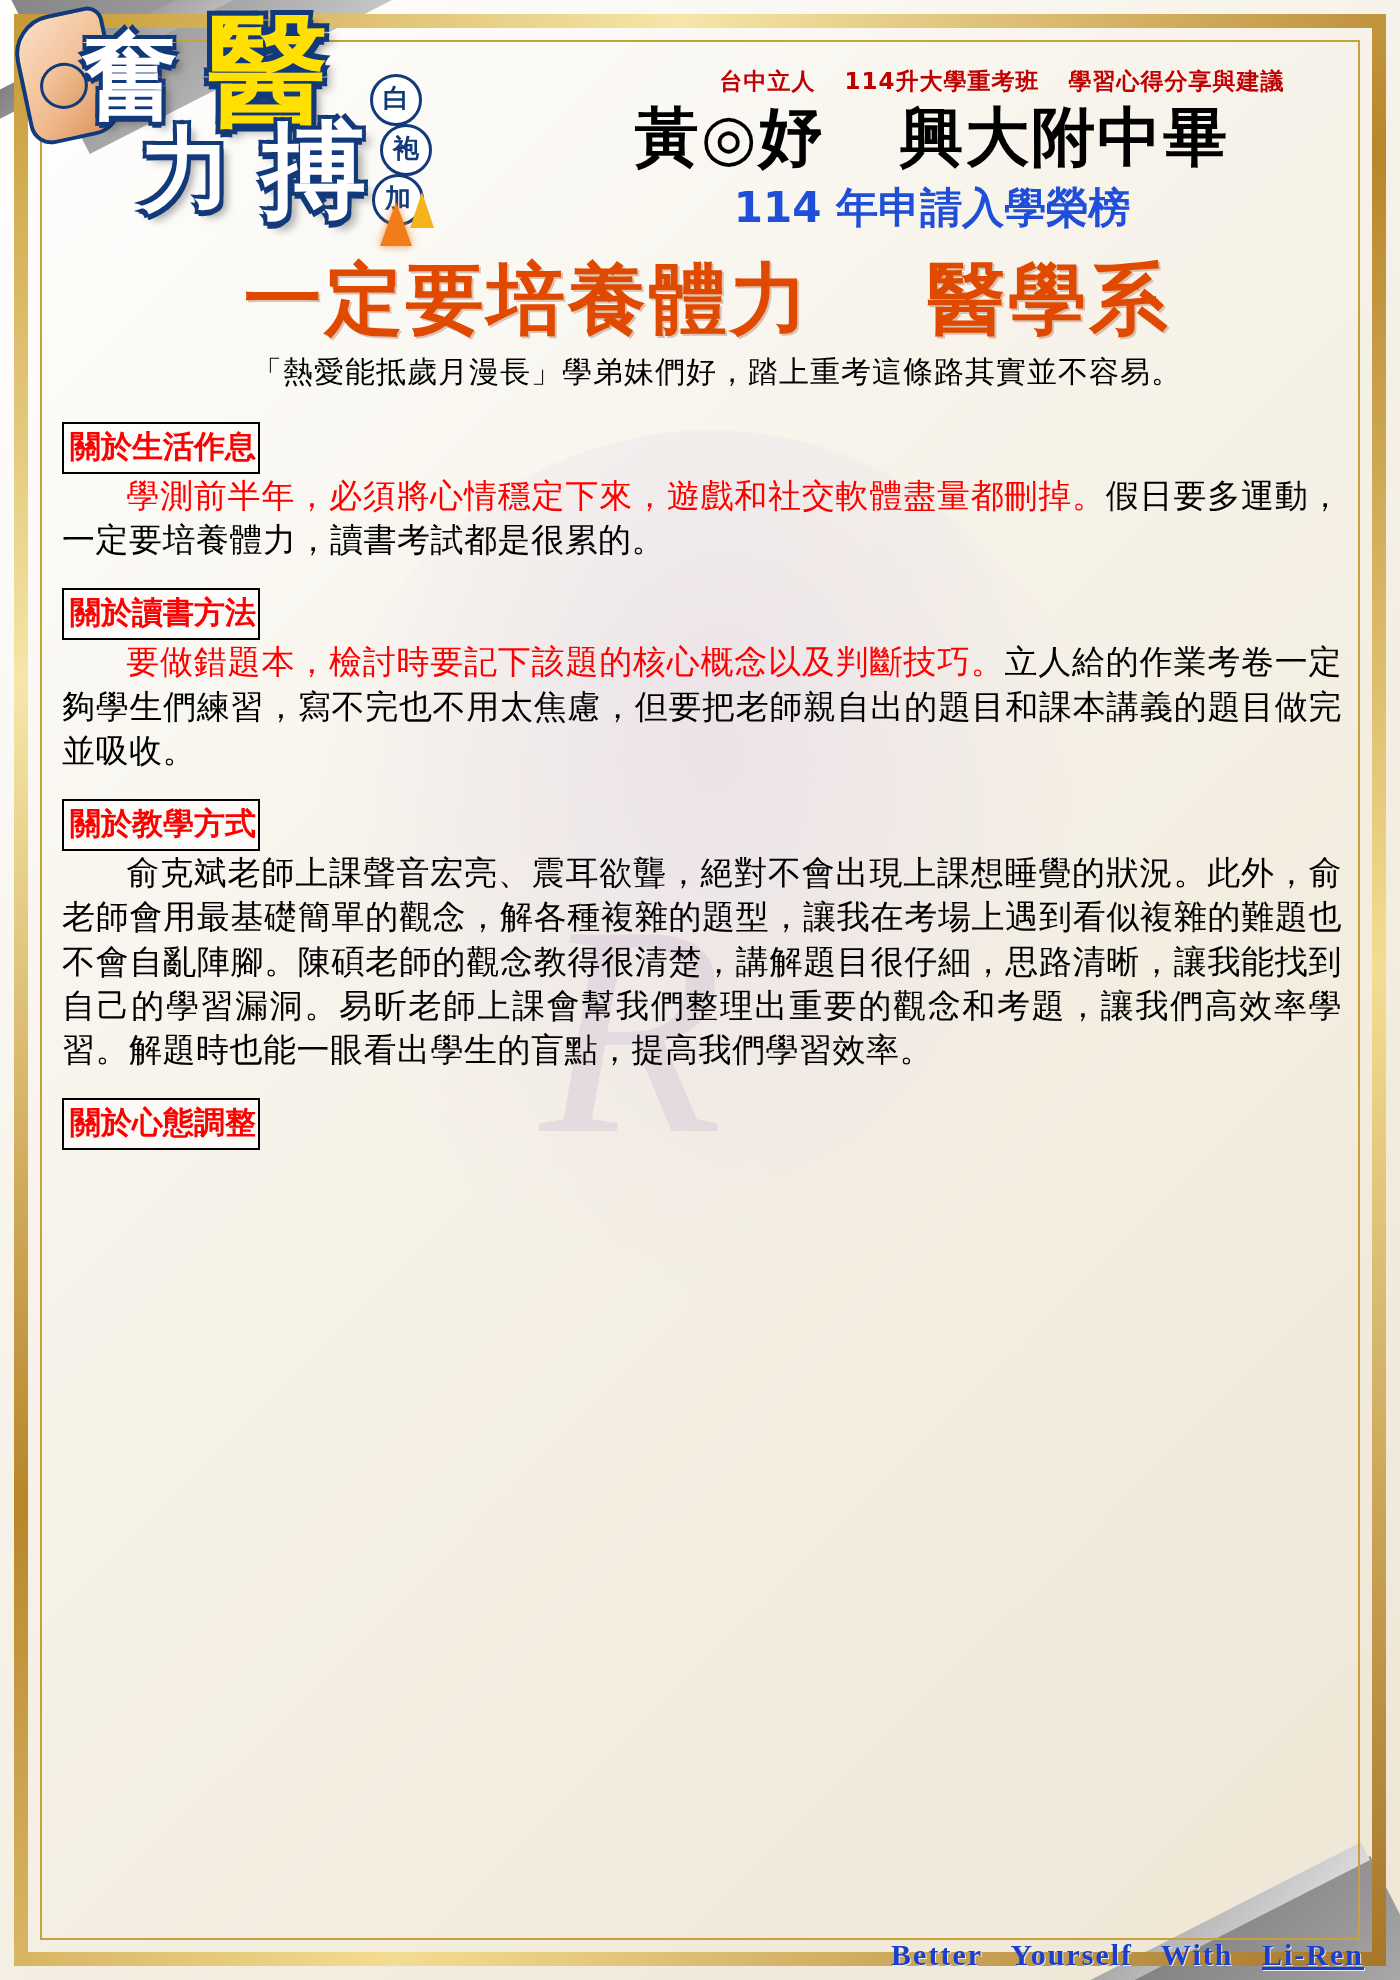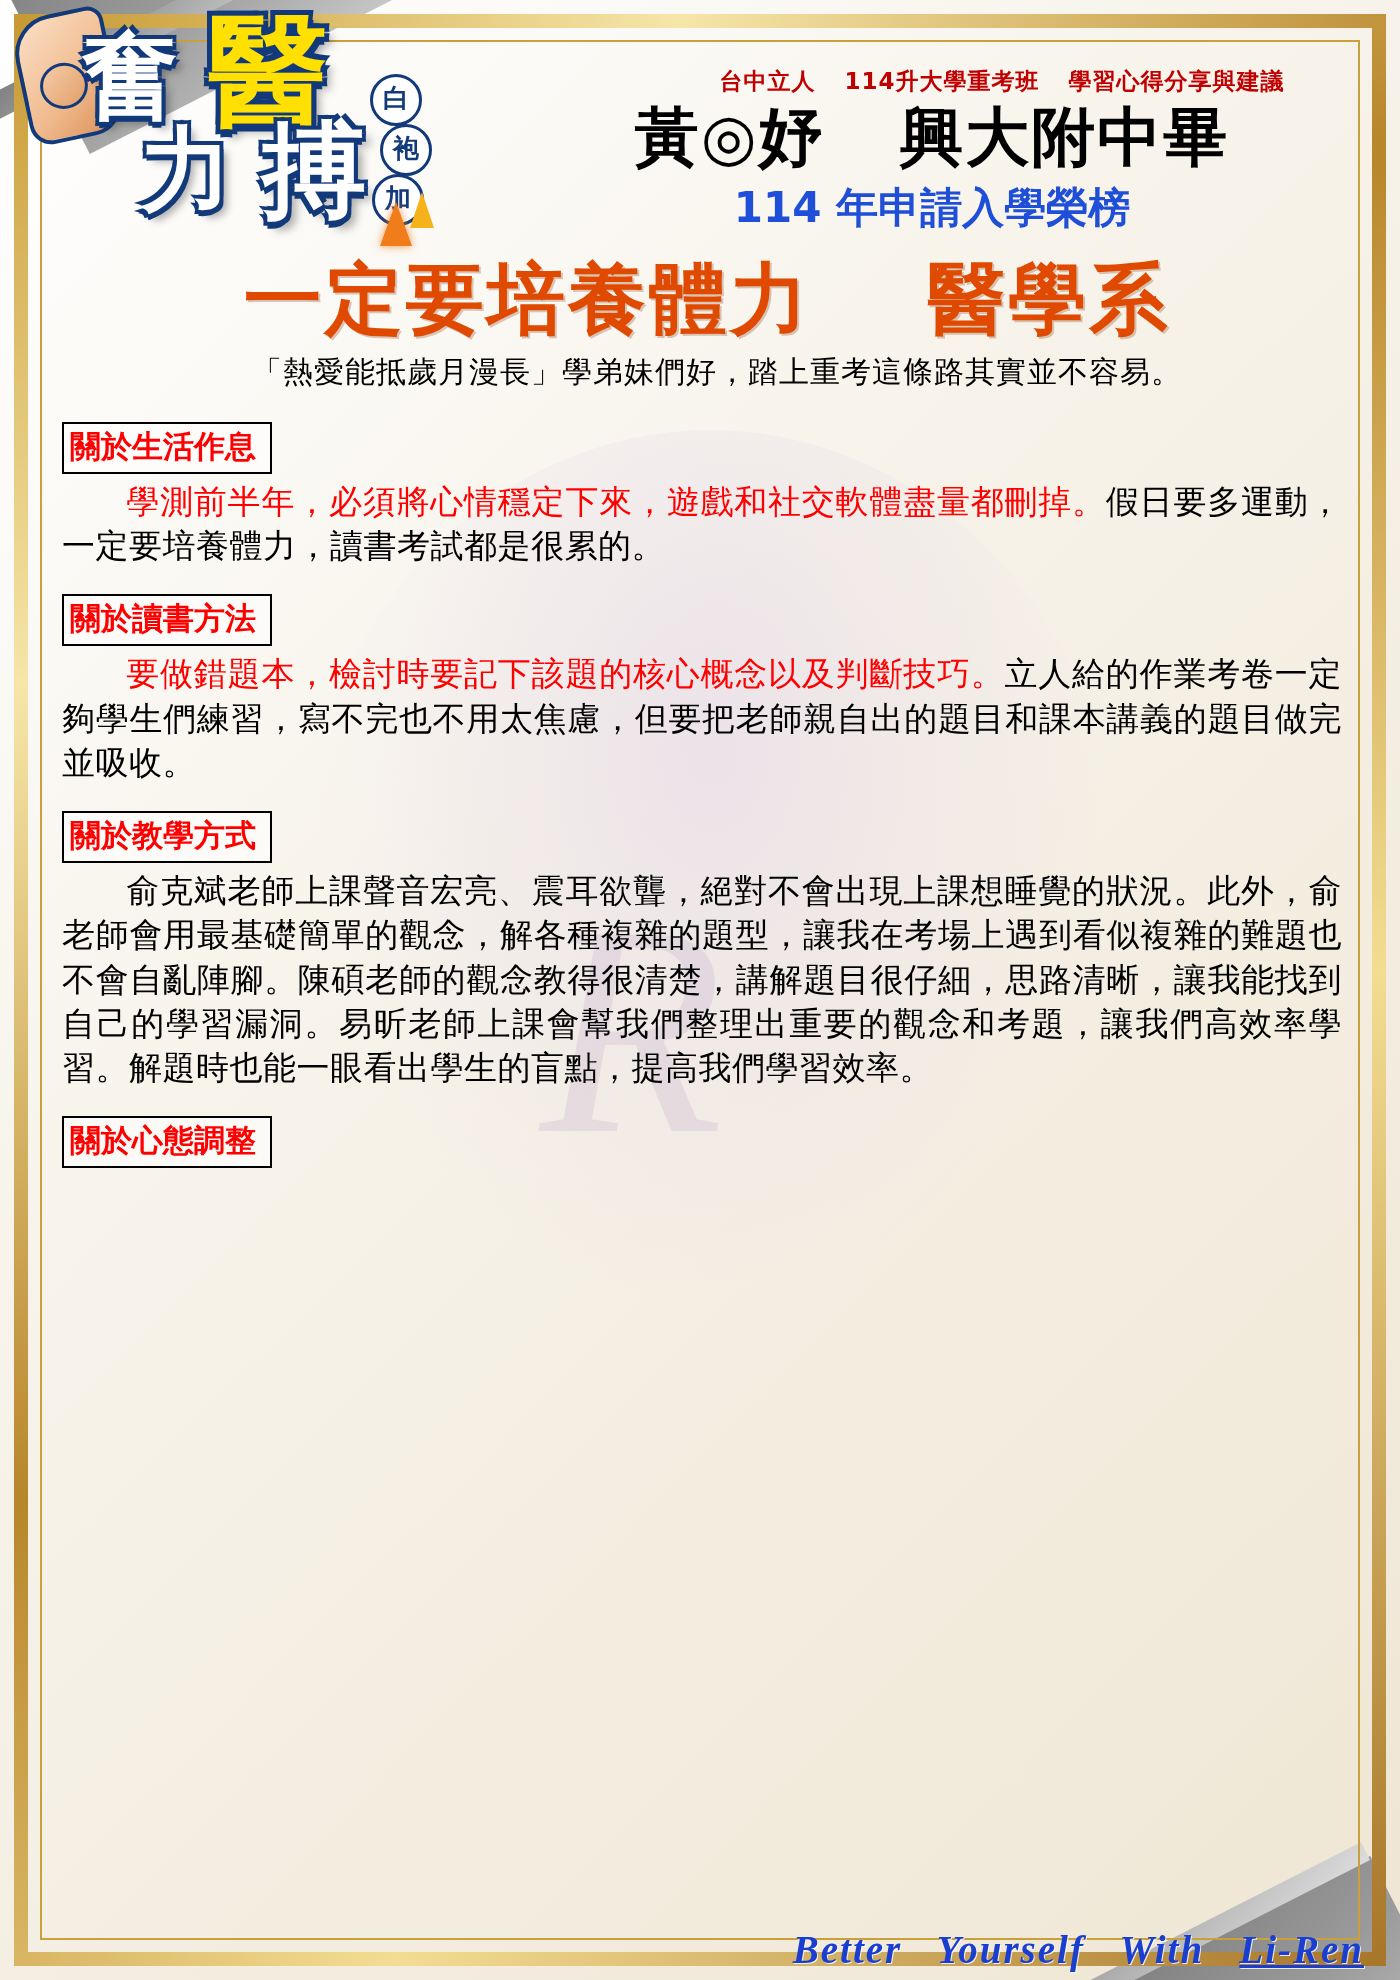--- a/index.html
+++ b/index.html
@@ -267,48 +267,46 @@
   
   .sections {
     position: absolute;
     left: 10px; top: 370px;
     width: 1280px;
   }
   .section { margin-bottom: 26px; }
   .sec-head {
     display: inline-block;
     border: 2px solid #000000;
-    padding: 2px 14px 4px 6px;
+    padding: 2px 2px 4px 6px;
     color: #ff0000;
     font-weight: bold;
     font-size: 31px;
     font-family: "DejaVu Sans", "Liberation Sans", sans-serif;
-    margin-bottom: 6px;
     background: rgba(255,255,255,0.55);
   }
   .sec-body {
     font-size: 33px;
     line-height: 1.34;
     color: #000000;
     font-family: Liberation Sans, sans-serif;
     text-align: justify;
     letter-spacing: 0.5px;
   }
   .sec-body .indent { display: inline-block; width: 64px; }
   .red { color: #ff0000; }
   .black { color: #000000; }
 
   
   .footer-slogan {
     position: absolute;
     right: 36px; bottom: 8px;
     font-family: "Liberation Serif", serif;
-    font-style: italic;
-    font-weight: bold;
-    font-size: 39px;
+    font-weight: bold;
+    font-size: 30px;
     color: #1a3fd0;
     letter-spacing: 2px;
     text-shadow: 1px 1px 0 rgba(255,255,255,.8);
   }
   .footer-slogan .last {
     text-decoration: underline;
   }
 </style>
 </head>
 <body>

